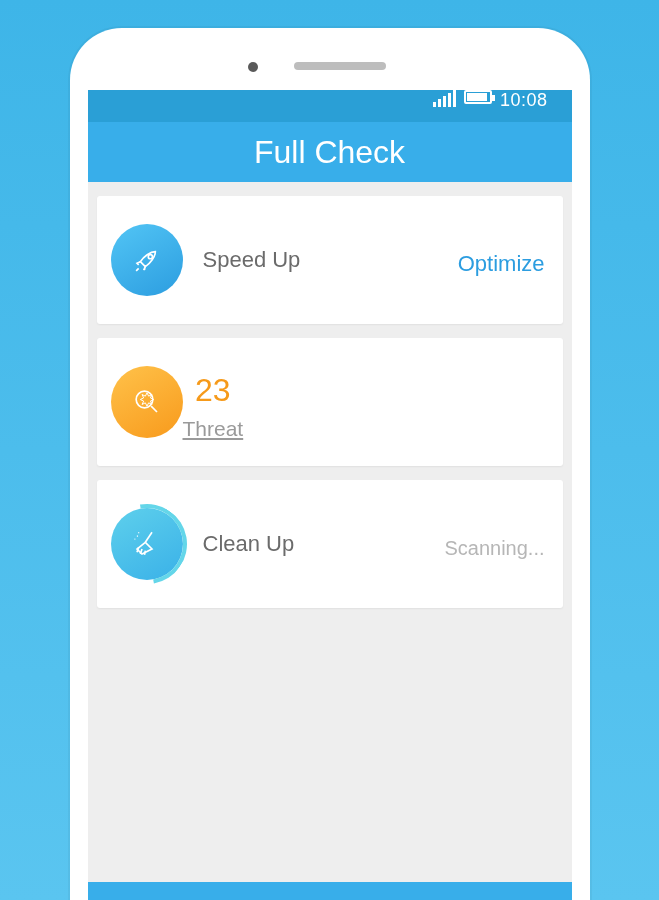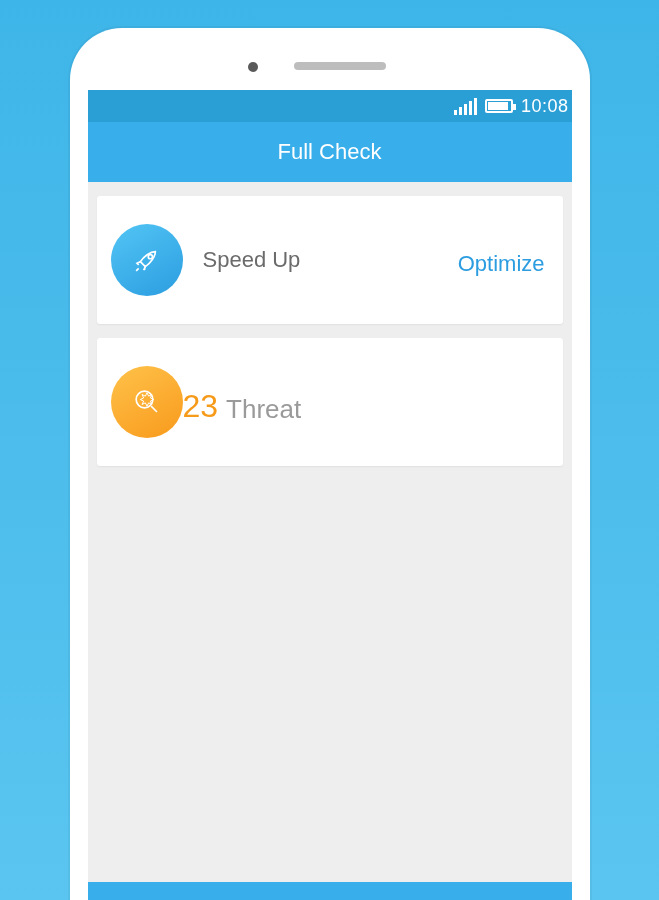--- a/index.html
+++ b/index.html
@@ -53,23 +53,23 @@
       left: 18px;
       right: 18px;
       bottom: 0;
       background: #eeeeee;
       overflow: hidden;
     }
     .status-bar {
       height: 32px;
       background: #2a9fd6;
       display: flex;
-      align-items: center;
+      align-items: flex-start;
       justify-content: flex-end;
-      padding: 0 3px;
+      padding: 0 24px;
       gap: 8px;
       color: #fff;
     }
     .signal-icon { display: flex; align-items: flex-end; gap: 2px; }
     .signal-icon span { width: 3px; background: #fff; }
     .signal-icon span:nth-child(1){height:5px}
     .signal-icon span:nth-child(2){height:8px}
     .signal-icon span:nth-child(3){height:11px}
     .signal-icon span:nth-child(4){height:14px}
     .signal-icon span:nth-child(5){height:17px}
@@ -82,21 +82,21 @@
     }
     .battery-icon .fill{ position:absolute; left:1px; top:1px; bottom:1px; width:20px; background:#fff;}
     .clock { font-size: 18px; font-weight: 300; letter-spacing: 0.5px; }
     .app-header {
       height: 60px;
       background: #38aeea;
       color: #fff;
       display: flex;
       align-items: center;
       justify-content: center;
-      font-size: 22px;
+      font-size: 32px;
       font-weight: 300;
       text-align: center;
     }
     .content {
       padding: 14px 9px 0 9px;
       display: flex;
       flex-direction: column;
       gap: 14px;
     }
     .card {
@@ -121,23 +121,23 @@
       content:""; position:absolute; inset:-4px; border-radius:50%;
       border:4px solid transparent;
       border-top-color:#64d6e9; border-right-color:#64d6e9;
       transform: rotate(35deg);
     }
     .card-title {
       font-size: 22px; color: #6b6b6b; margin-left: 20px; flex: 1; font-weight: 400;
     }
     .card-action { font-size: 22px; font-weight: 400; margin-top: 8px; }
     .action-blue { color: #2c9de0; }
-    .action-orange { display: flex; align-items: flex-end; gap: 8px; }
+    .action-orange { display: flex; align-items: center; gap: 8px; flex-direction: column; }
     .action-orange .num { color: #f69a1a; font-size: 32px; font-weight: 300; }
-    .action-orange .lbl { color: #9a9a9a; font-size: 26px; }
+    .action-orange .lbl { color: #9a9a9a; font-size: 21px; text-decoration: underline; }
     .action-gray { color: #b6b6b6; font-size: 20px; }
     .footer-btn {
       position: absolute; left:0; right:0; bottom:0; height: 66px;
       background: #38aeea; color:#fff; display:flex; align-items:center; justify-content:center;
       font-size: 26px; font-weight: 300;
     }
   </style>
 </head>
 <body>
 
@@ -184,19 +184,31 @@
             <path d="M29 29l7 7"></path>
             <path d="M18 15l2 4-4 2 4 2-2 4 4-2 2 4 2-4 4 2-2-4 4-2-4-2 2-4-4 2-2-4-2 4z" stroke-width="1.2"></path>
           </svg>
         </div>
         <div class="card-action action-orange">
           <span class="num">23</span>
           <span class="lbl">Threat</span>
         </div>
       </div>
 
+      <div class="card">
+        <div class="card-icon icon-cleanup">
+          <svg viewBox="0 0 48 48" fill="none" stroke="#fff" stroke-width="2">
+            <path d="M30 10l-8 12"></path>
+            <path d="M22 22l-10 8 6 6 12-6z"></path>
+            <path d="M14 28l-2 6M18 30l-2 6M22 32l-1 5"></path>
+            <path d="M12 14l1 1M9 18l1 0M14 10l0 1" stroke-width="1.5"></path>
+          </svg>
+        </div>
+        <div class="card-title">Clean Up</div>
+        <div class="card-action action-gray">Scanning...</div>
+      </div>
 
     </div>
     <div class="footer-btn">
       <span>Repair All</span>
     </div>
   </div>
 </div>
 
 </body></html>

